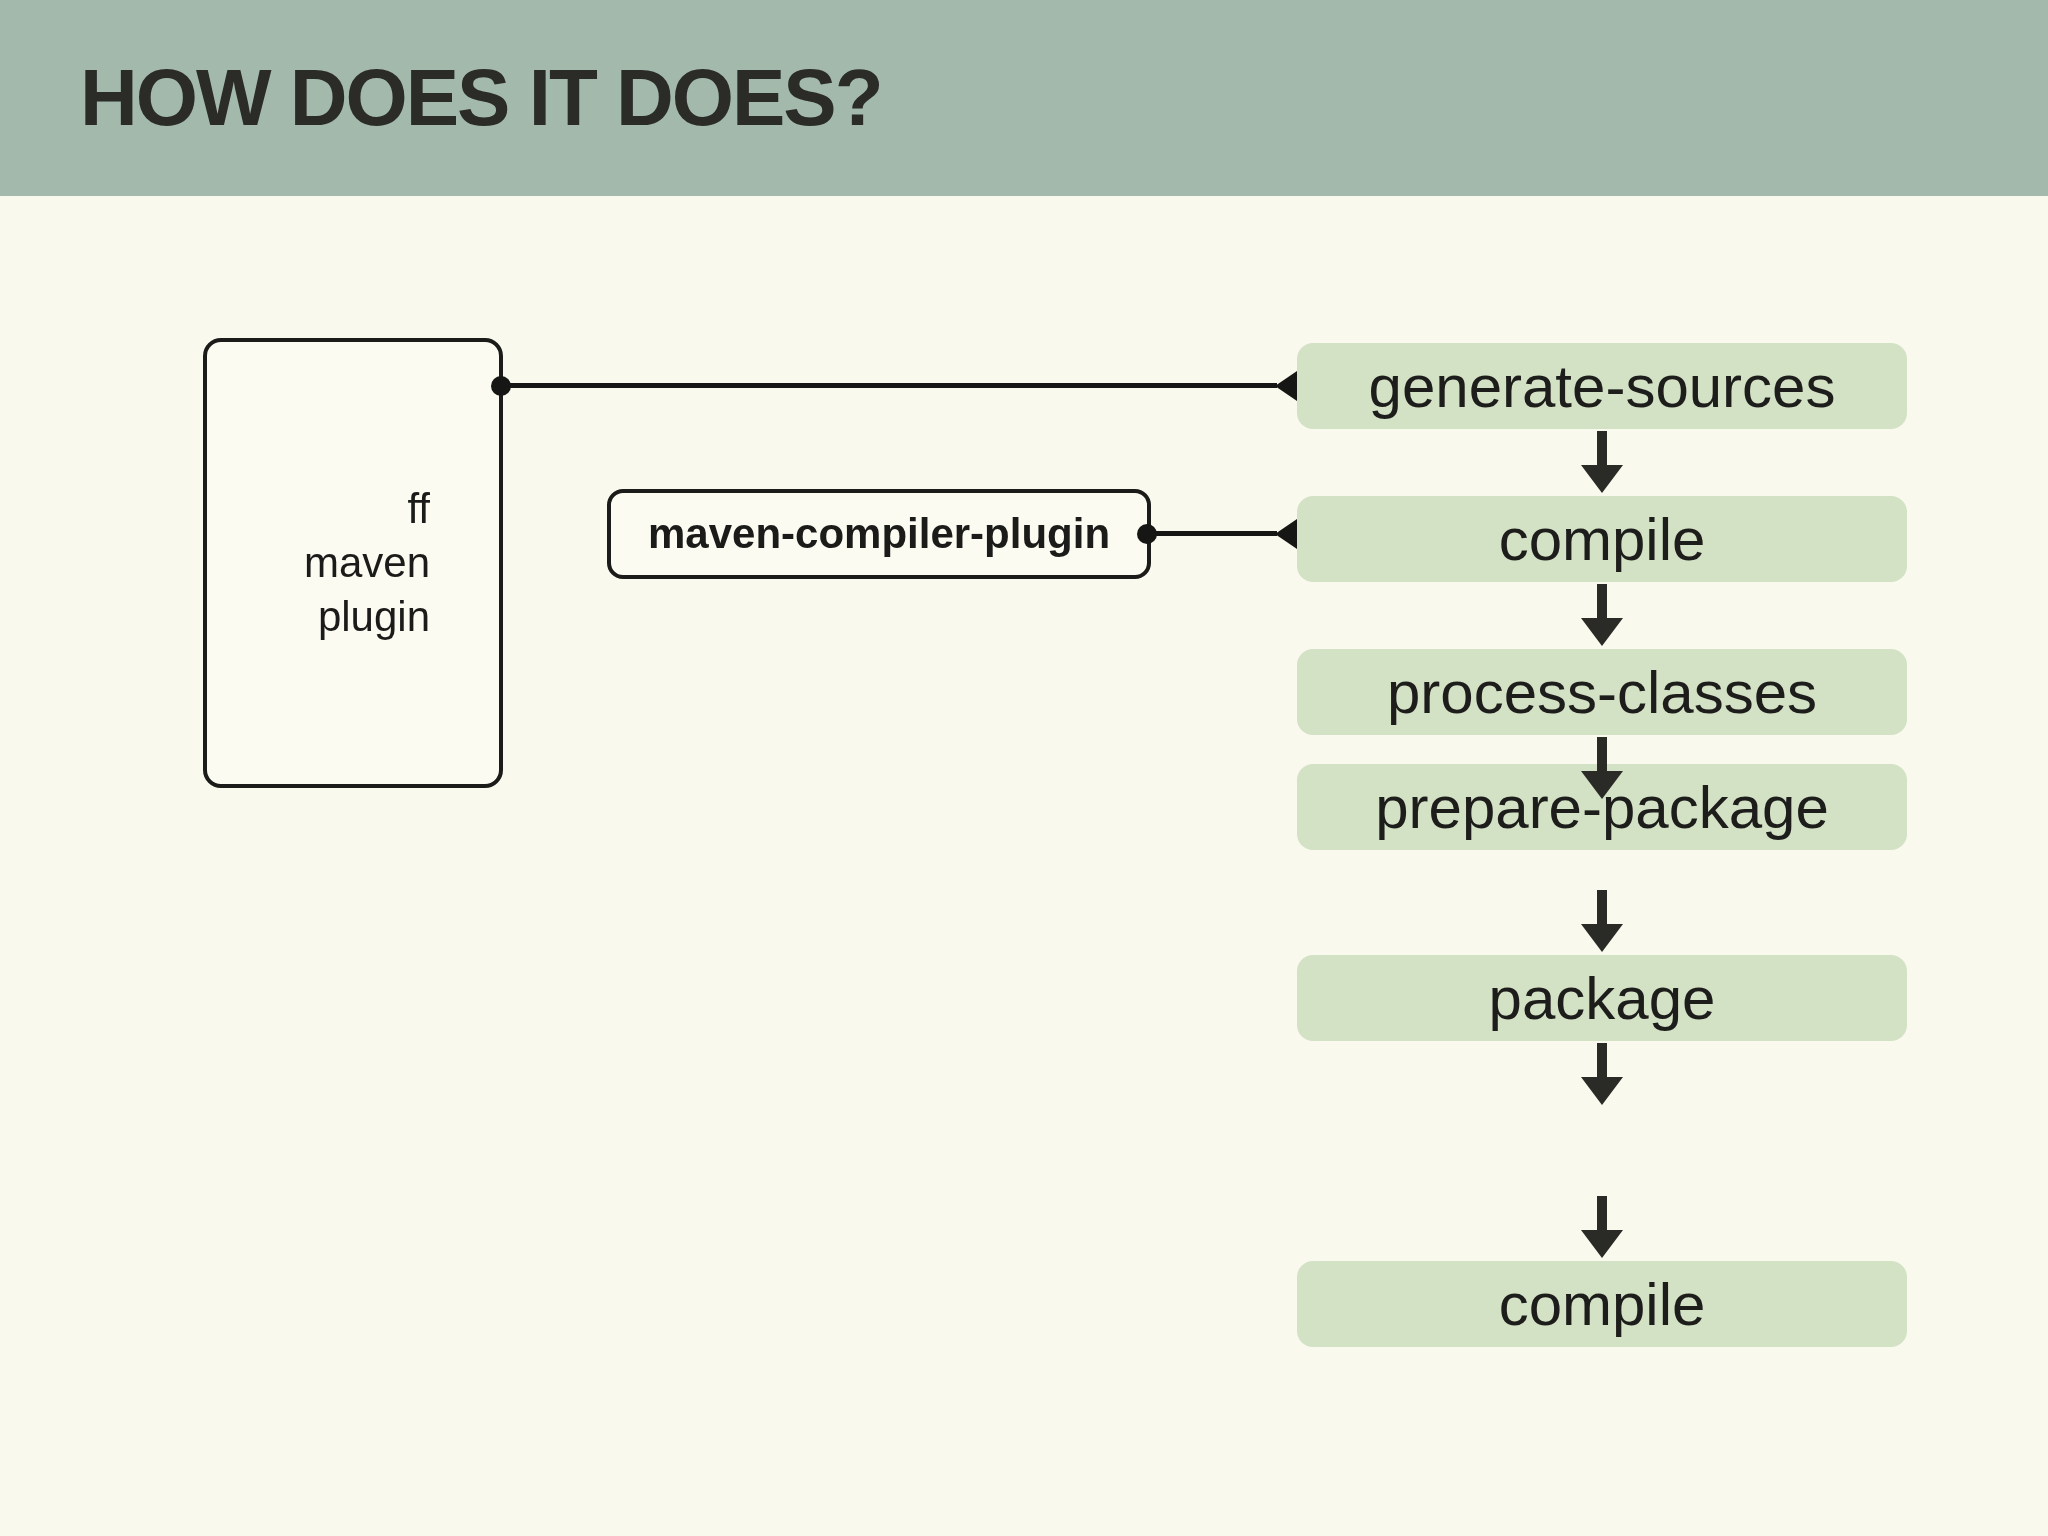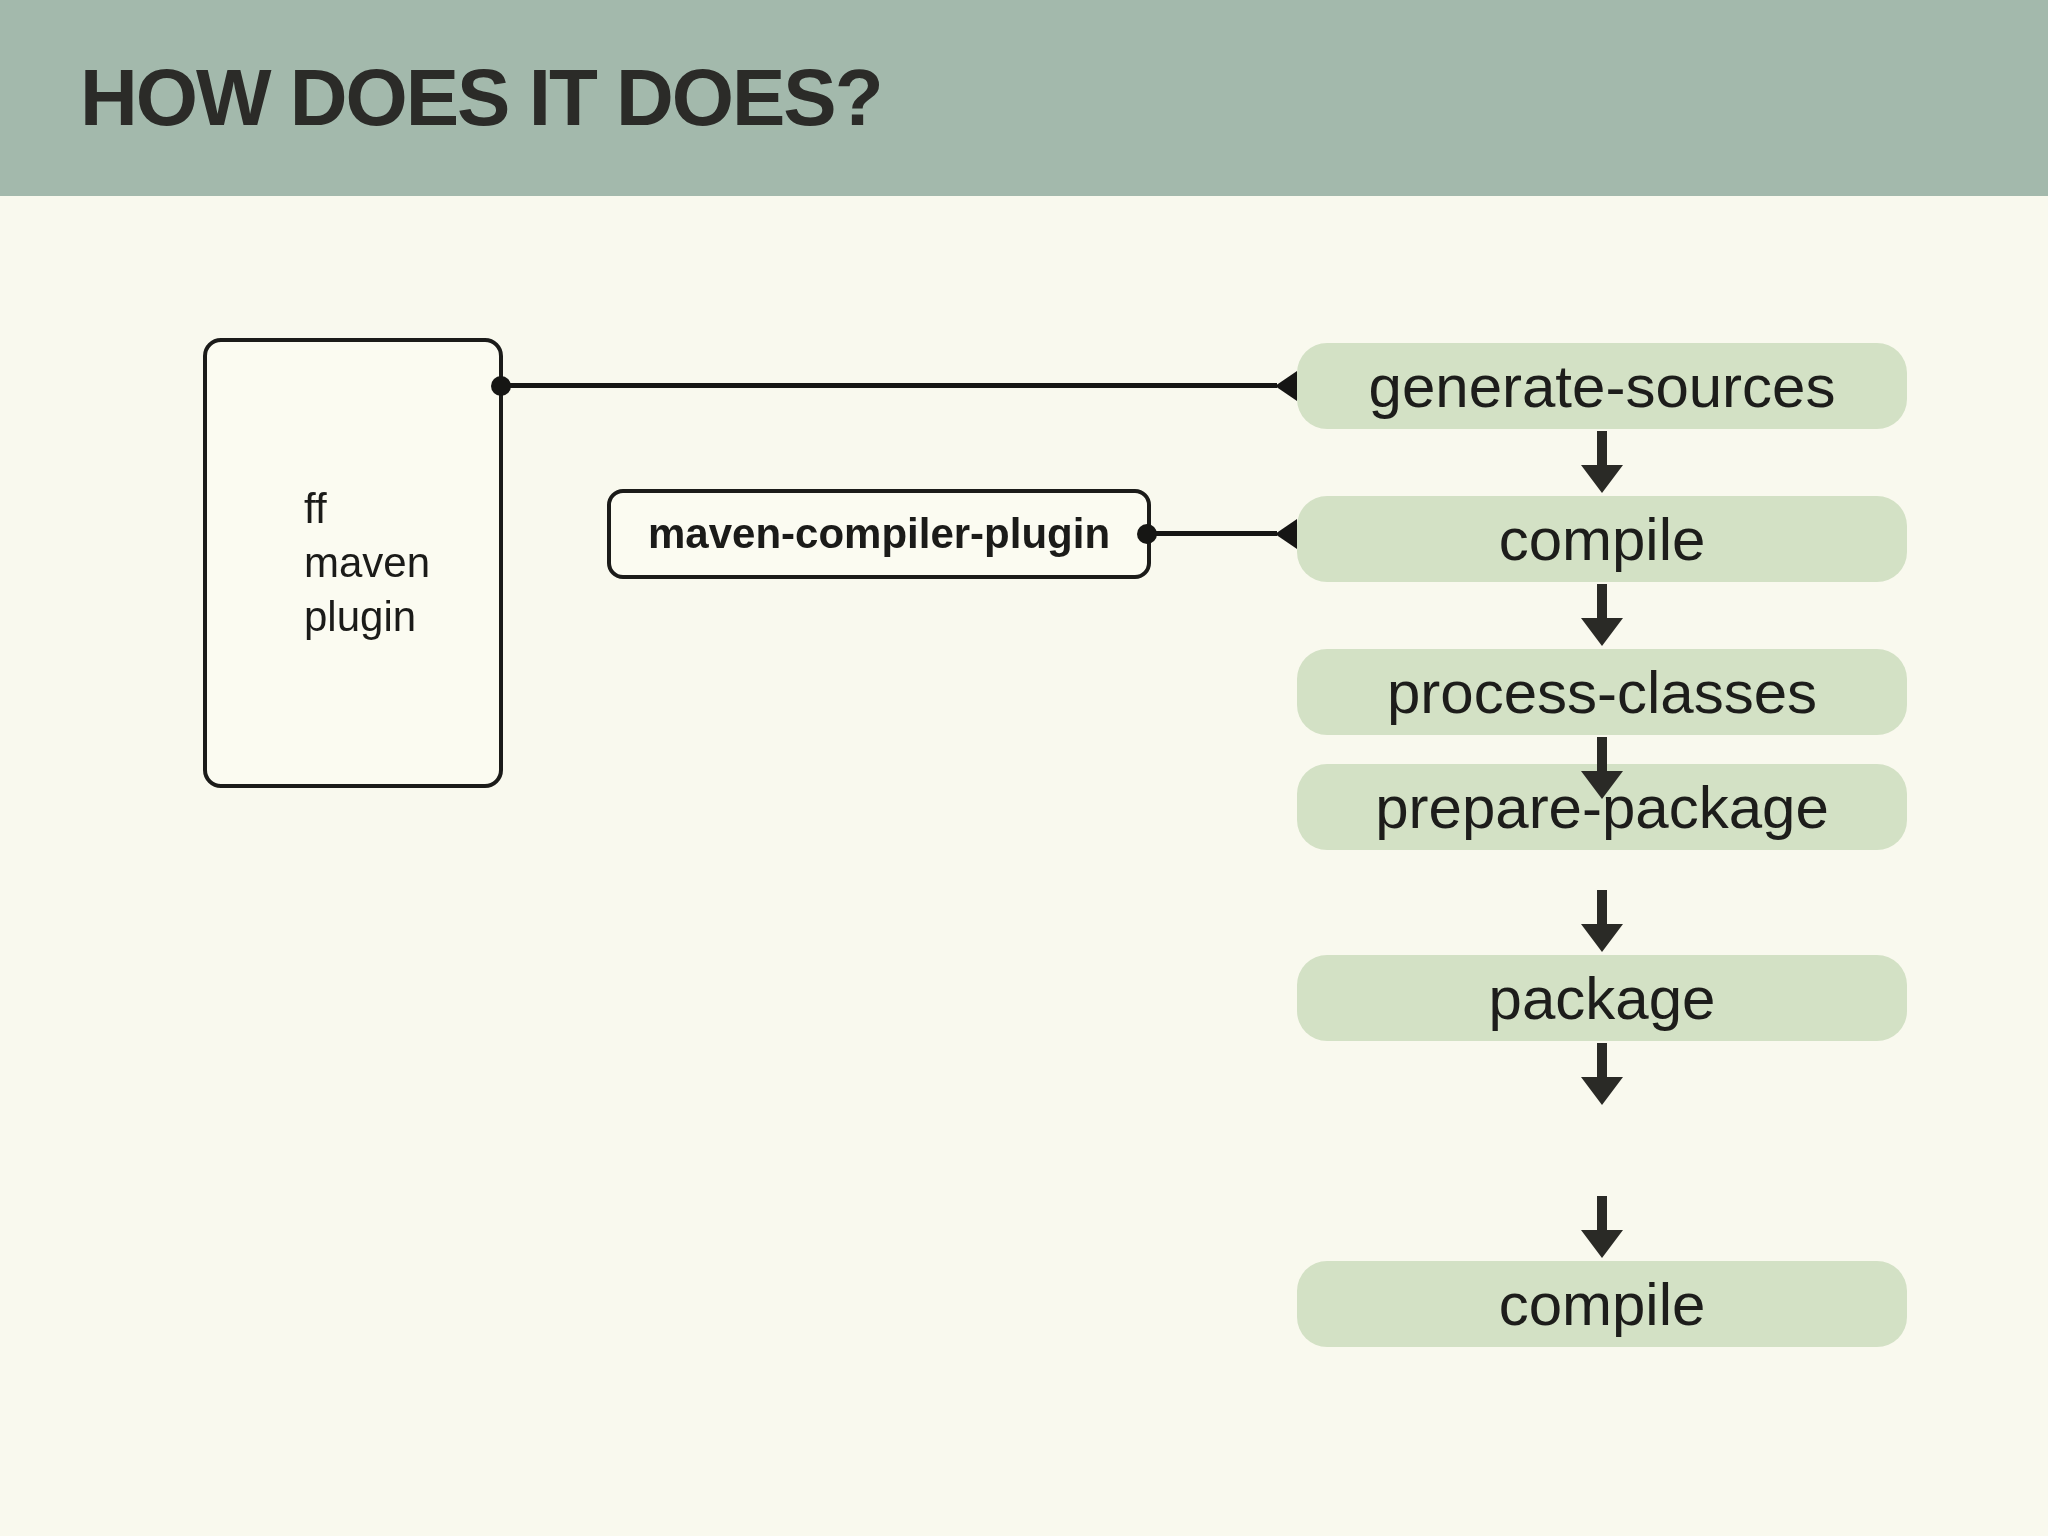--- a/index.html
+++ b/index.html
@@ -28,31 +28,31 @@
     background:#fbfbf1;
     border:4px solid #1b1b19;
     display:flex;align-items:center;justify-content:center;
     box-sizing:border-box;
   }
   .plugin-node{
     left:203px;top:338px;width:300px;height:450px;
     border-radius:18px;
   }
   .node-lines{
-    text-align:left;font-size:42px;line-height:54px;color:#1b1b19;margin-left:28px;
+    text-align:right;font-size:42px;line-height:54px;color:#1b1b19;margin-left:28px;
   }
   .compiler-node{
     left:607px;top:489px;width:544px;height:90px;
     border-radius:16px;
     font-size:42px;
     font-weight:bold;
   }
   .phase{
     position:absolute;left:1297px;width:610px;height:86px;
-    background:#d3e1c5;border-radius:30px;
+    background:#d3e1c5;border-radius:16px;
     display:flex;align-items:center;justify-content:center;
     font-size:60px;color:#1d1d1b;
   }
   .dot{
     position:absolute;width:20px;height:20px;border-radius:50%;
     background:#161614;
   }
   .hline{
     position:absolute;height:5px;background:#161614;
   }

